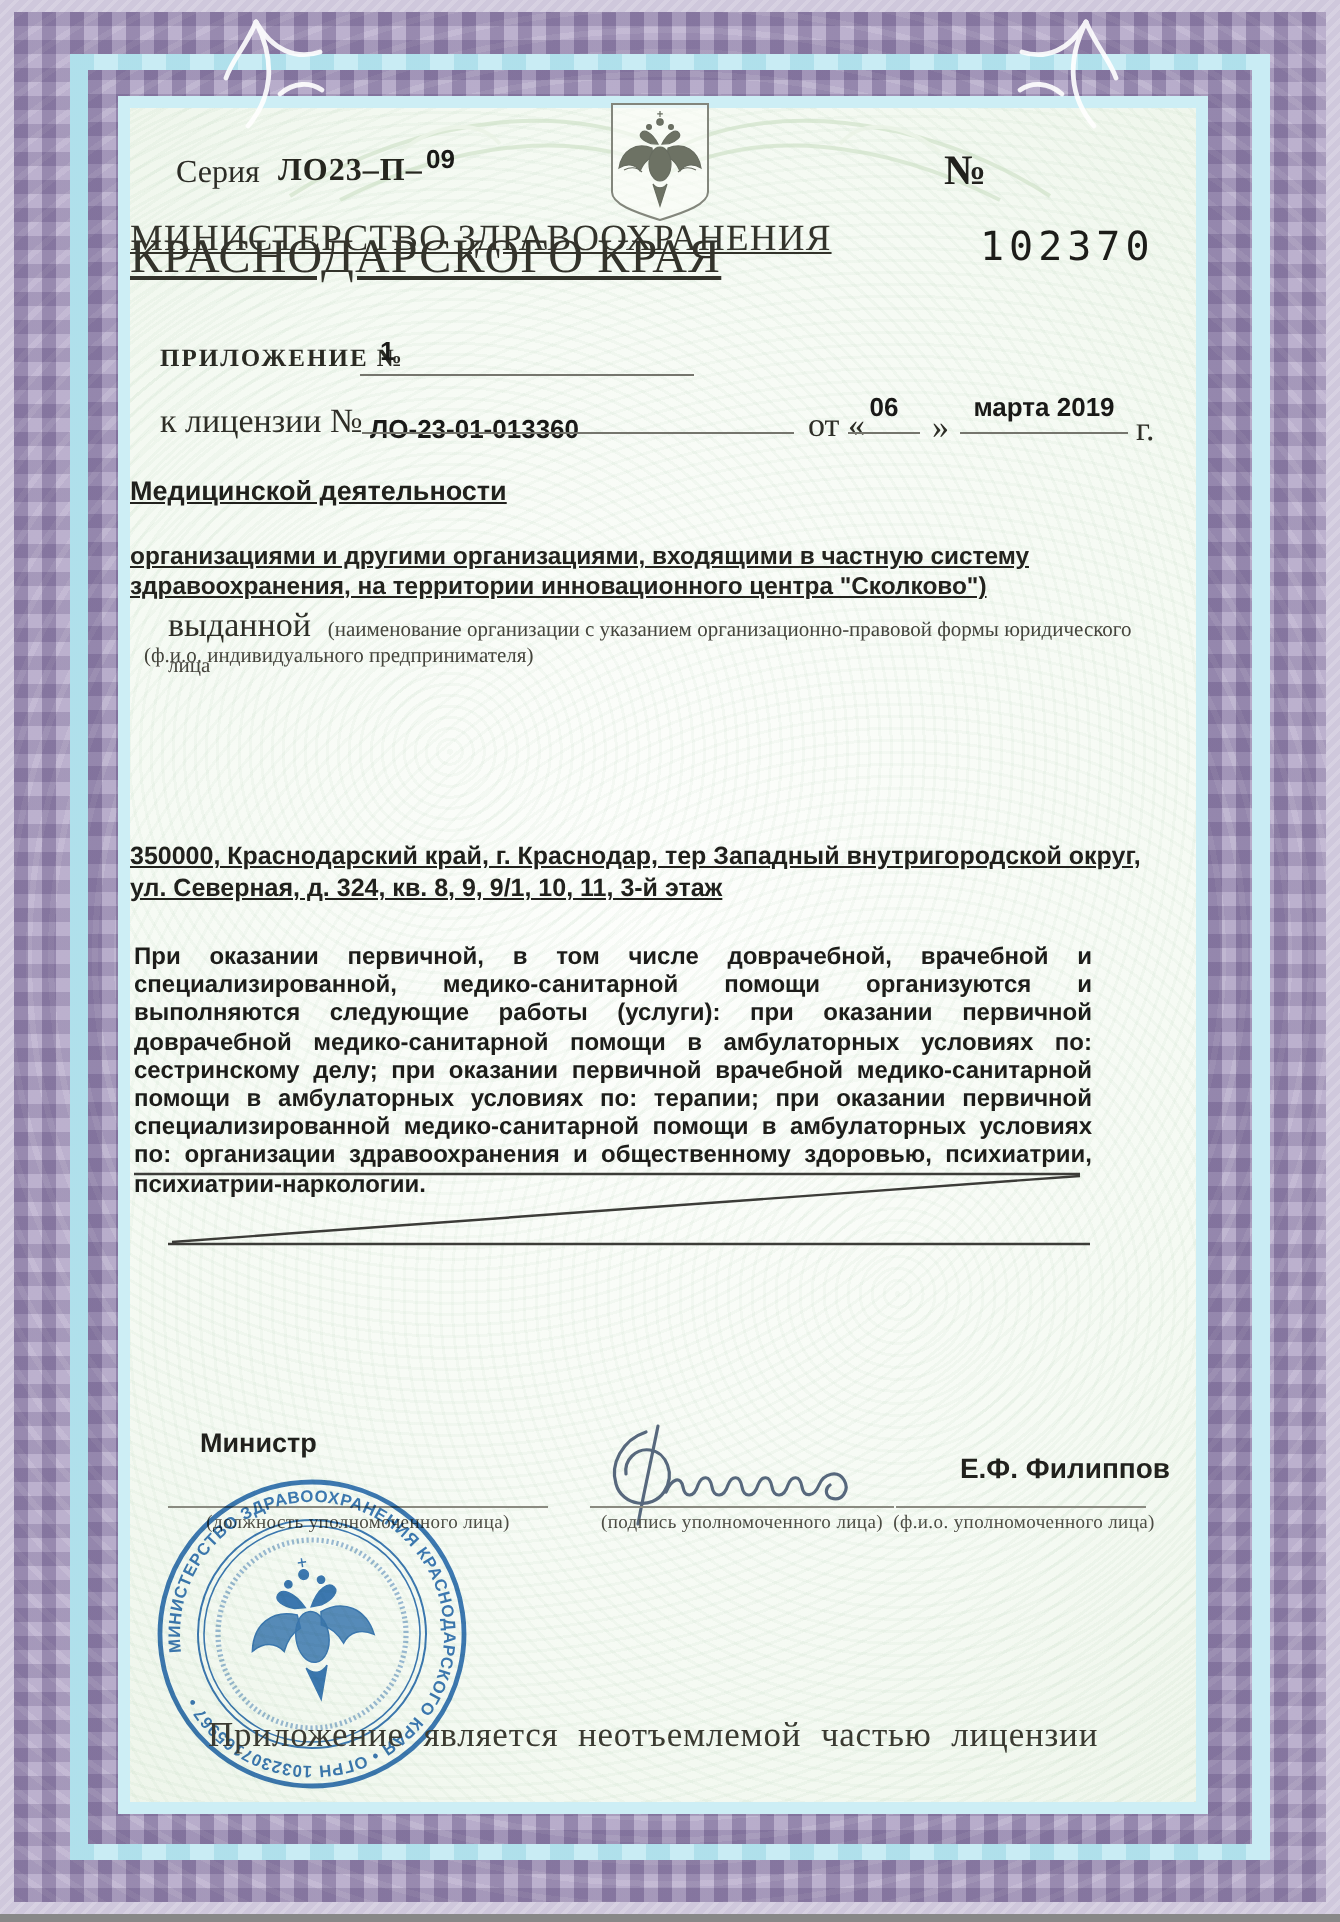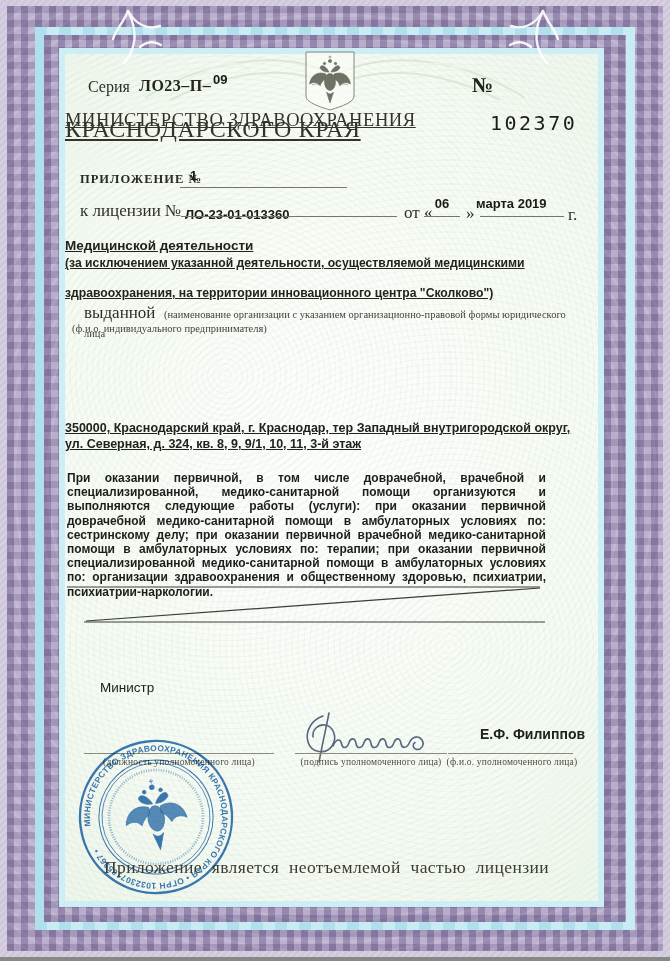--- a/index.html
+++ b/index.html
@@ -50,42 +50,42 @@
   .appendix-label{left:80px;top:172px;font-size:12.5px;font-weight:bold;letter-spacing:1px;color:#2a2a23;text-align:right;}
   .appendix-value{left:190px;top:168px;}
   .u-appendix{left:180px;top:187px;width:167px;}
   .license-label{left:80px;top:201px;font-size:17px;color:#2e2e27;}
   .license-value{left:185px;top:207px;}
   .u-license{left:181px;top:216px;width:216px;}
   .date-prefix{left:404px;top:203px;font-size:17px;color:#2e2e27;}
   .date-day{left:420px;top:196px;width:44px;text-align:center;}
   .u-day{left:424px;top:216px;width:36px;}
   .date-qc{left:466px;top:204px;font-size:17px;color:#2e2e27;}
-  .date-my{left:476px;top:196px;width:92px;}
+  .date-my{left:476px;top:196px;width:92px;text-align:center;}
   .u-my{left:480px;top:216px;width:84px;}
   .date-suffix{left:568px;top:205px;font-size:17px;color:#2e2e27;}
 
   .activity-label{left:80px;top:228px;font-size:17px;color:#2e2e27;}
   .activity-title{top:238px;font-size:13.5px;font-weight:bold;}
   .note1{top:256px;font-size:12.2px;font-weight:bold;color:#23231e;}
   .note2{top:271px;font-size:12.2px;font-weight:bold;color:#23231e;}
   .note3{top:286px;font-size:12.2px;font-weight:bold;color:#23231e;}
   .issued-line{left:84px;top:303px;width:500px;}
   .issued-label{font-family:"Liberation Serif",serif;font-size:17px;color:#2e2e27;margin-right:4px;}
   .small-serif{font-family:"Liberation Serif",serif;font-size:10.5px;color:#44443c;}
   .issued-note2{left:72px;top:323px;}
   .org-name{top:350px;font-size:13px;font-weight:bold;}
   .org-addr1{top:421px;font-size:12.5px;font-weight:bold;}
   .org-addr2{top:437px;font-size:12.5px;font-weight:bold;}
 
   .works{left:67px;top:471px;width:479px;font-size:12px;font-weight:bold;line-height:14.2px;
          text-align:justify;color:#1d1d1a;}
   .zlines{left:60px;top:578px;width:500px;height:50px;}
 
-  .minister{left:100px;top:680px;font-size:13.5px;font-weight:normal;}
+  .minister{left:100px;top:714px;font-size:13.5px;font-weight:bold;}
   .u-pos{left:84px;top:753px;width:190px;}
   .cap-pos{left:84px;top:757px;width:190px;}
   .sig-svg{left:283px;top:708px;width:175px;height:58px;}
   .u-sig{left:295px;top:753px;width:152px;}
   .cap-sig{left:288px;top:757px;width:166px;}
   .signer-name{left:460px;top:726px;width:145px;text-align:center;font-size:14px;font-weight:bold;}
   .u-name{left:448px;top:753px;width:125px;}
   .cap-name{left:442px;top:757px;width:140px;}
 
   .stamp{left:71px;top:732px;width:170px;height:170px;transform:rotate(-8deg);
@@ -163,21 +163,21 @@
   <div class="abs rule u-license"></div>
   <div class="abs serif date-prefix">от «</div>
   <div class="abs fill date-day">06</div>
   <div class="abs rule u-day"></div>
   <div class="abs serif date-qc">»</div>
   <div class="abs fill date-my">марта 2019</div>
   <div class="abs rule u-my"></div>
   <div class="abs serif date-suffix">г.</div>
 
   <div class="abs centerband activity-title">Медицинской деятельности</div>
-  <div class="abs centerband note1">(за исключением указанной деятельности, осуществляемой медицинскими</div>
+  <div class="abs centerband note2">организациями и другими организациями, входящими в частную систему</div>
   <div class="abs issued-line">
     <span class="issued-label">выданной</span>
     <span class="small-serif">(наименование организации с указанием организационно-правовой формы юридического лица</span>
   </div>
 
   <div class="abs centerband note3">здравоохранения, на территории инновационного центра "Сколково")</div>
   <div class="abs small-serif issued-note2">(ф.и.о. индивидуального предпринимателя)</div>
   <div class="abs centerband org-addr1">350000, Краснодарский край, г. Краснодар, тер Западный внутригородской округ,</div>
   <div class="abs centerband org-addr2">ул. Северная, д. 324, кв. 8, 9, 9/1, 10, 11, 3-й этаж</div>
 

